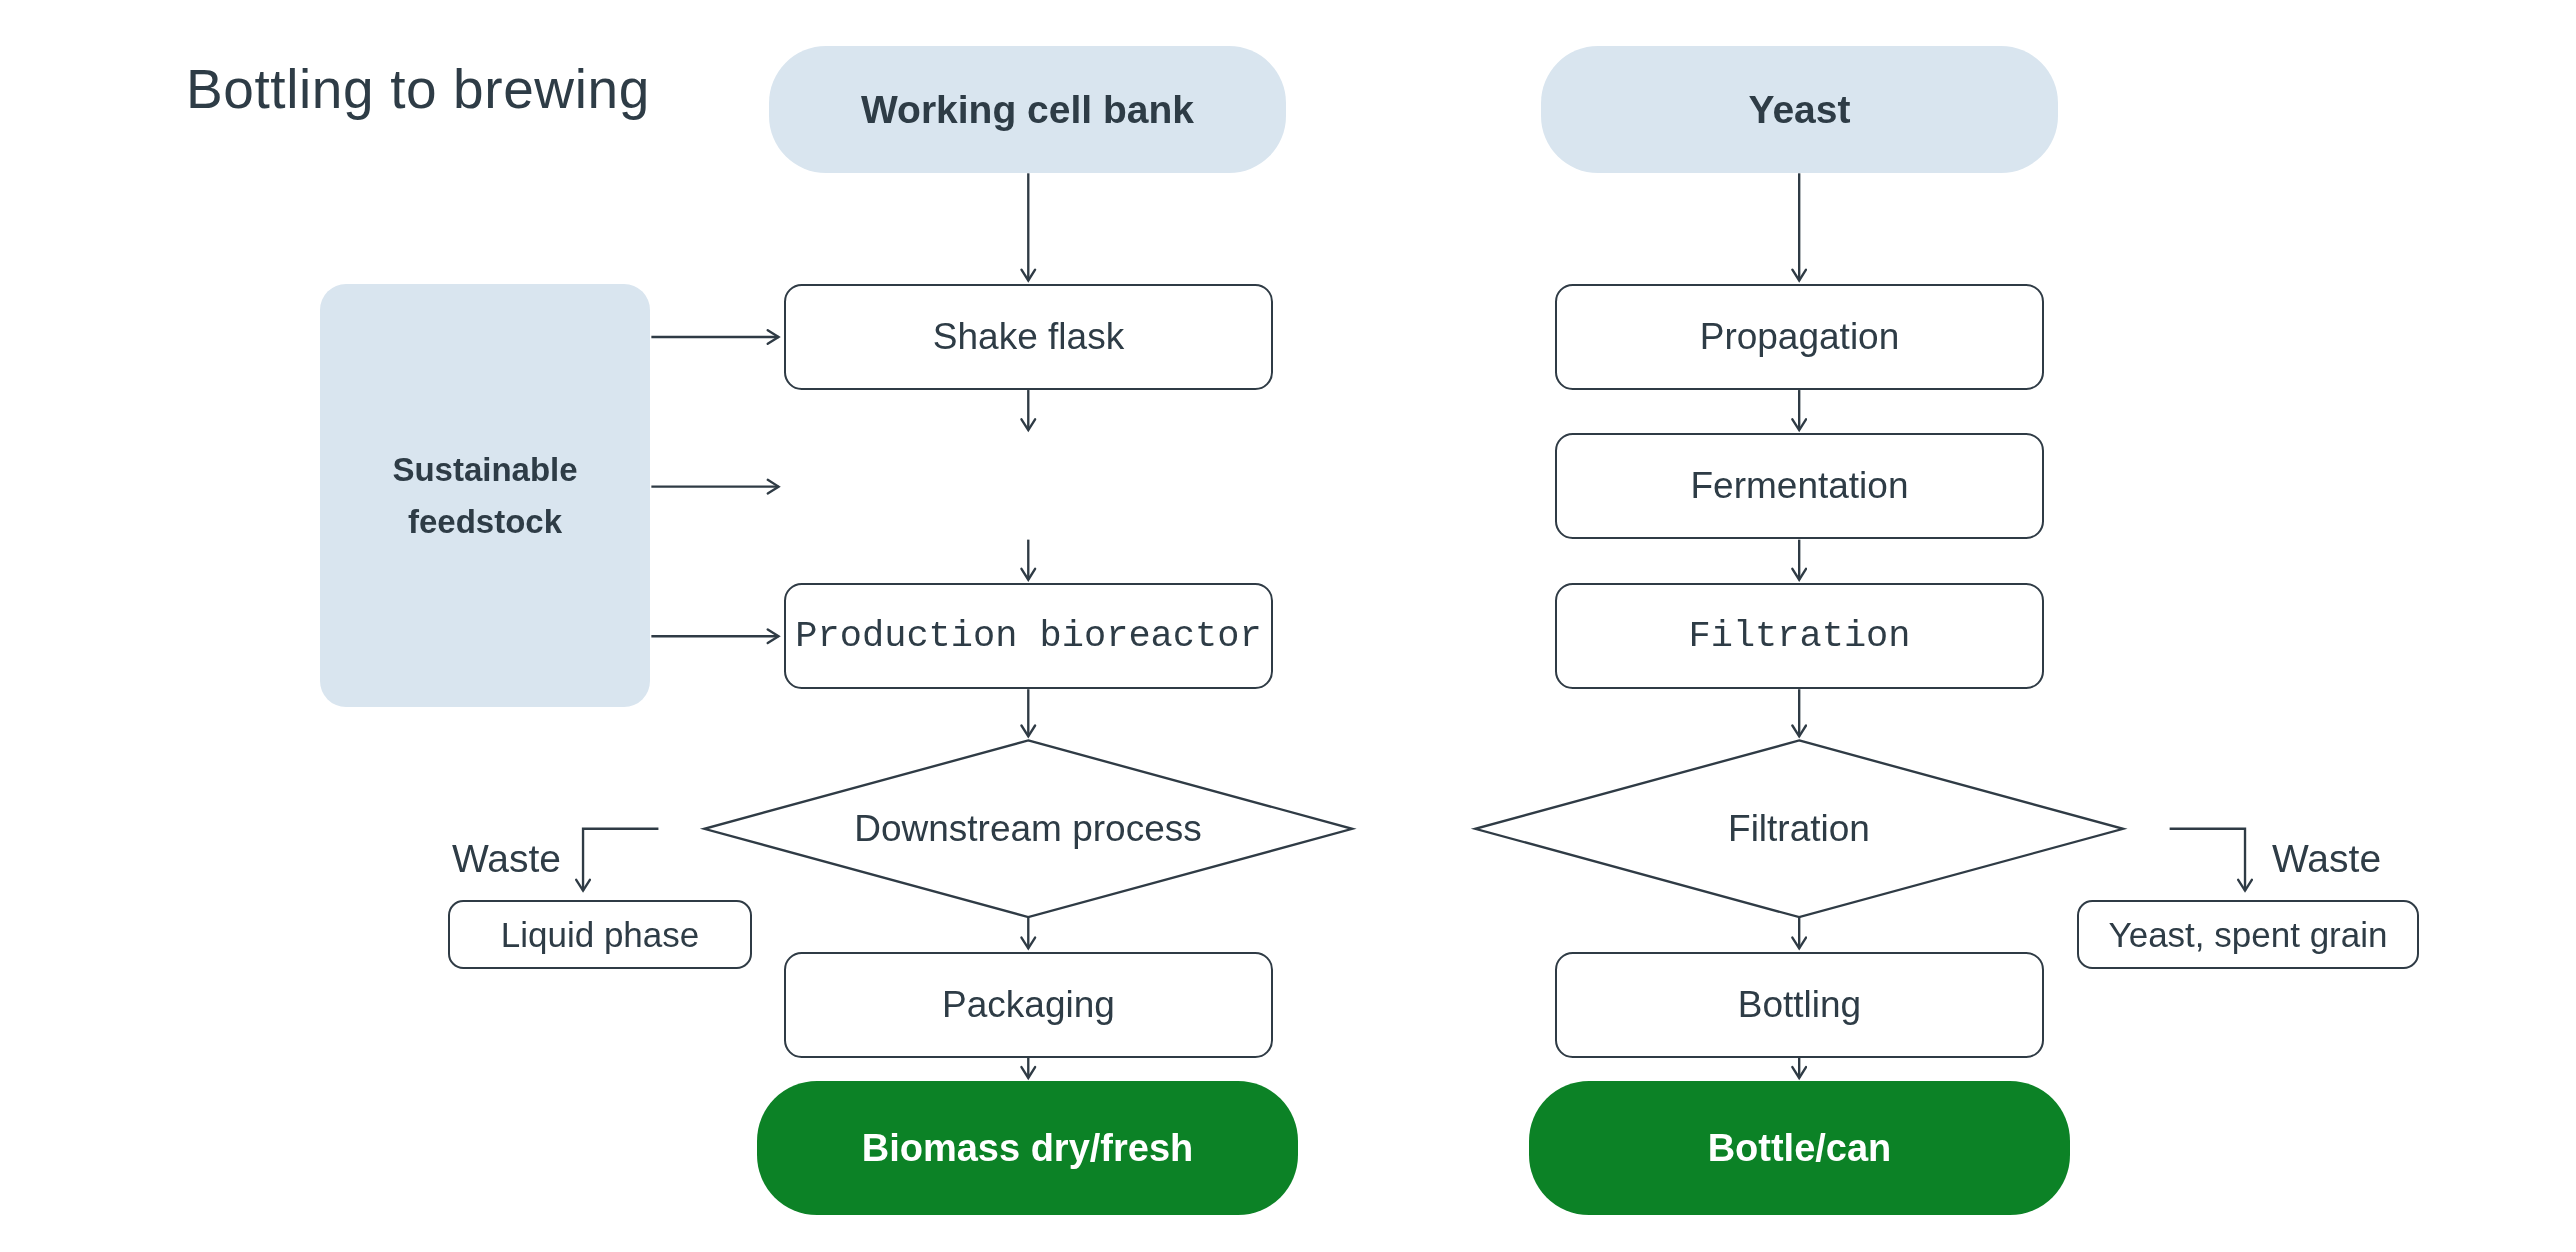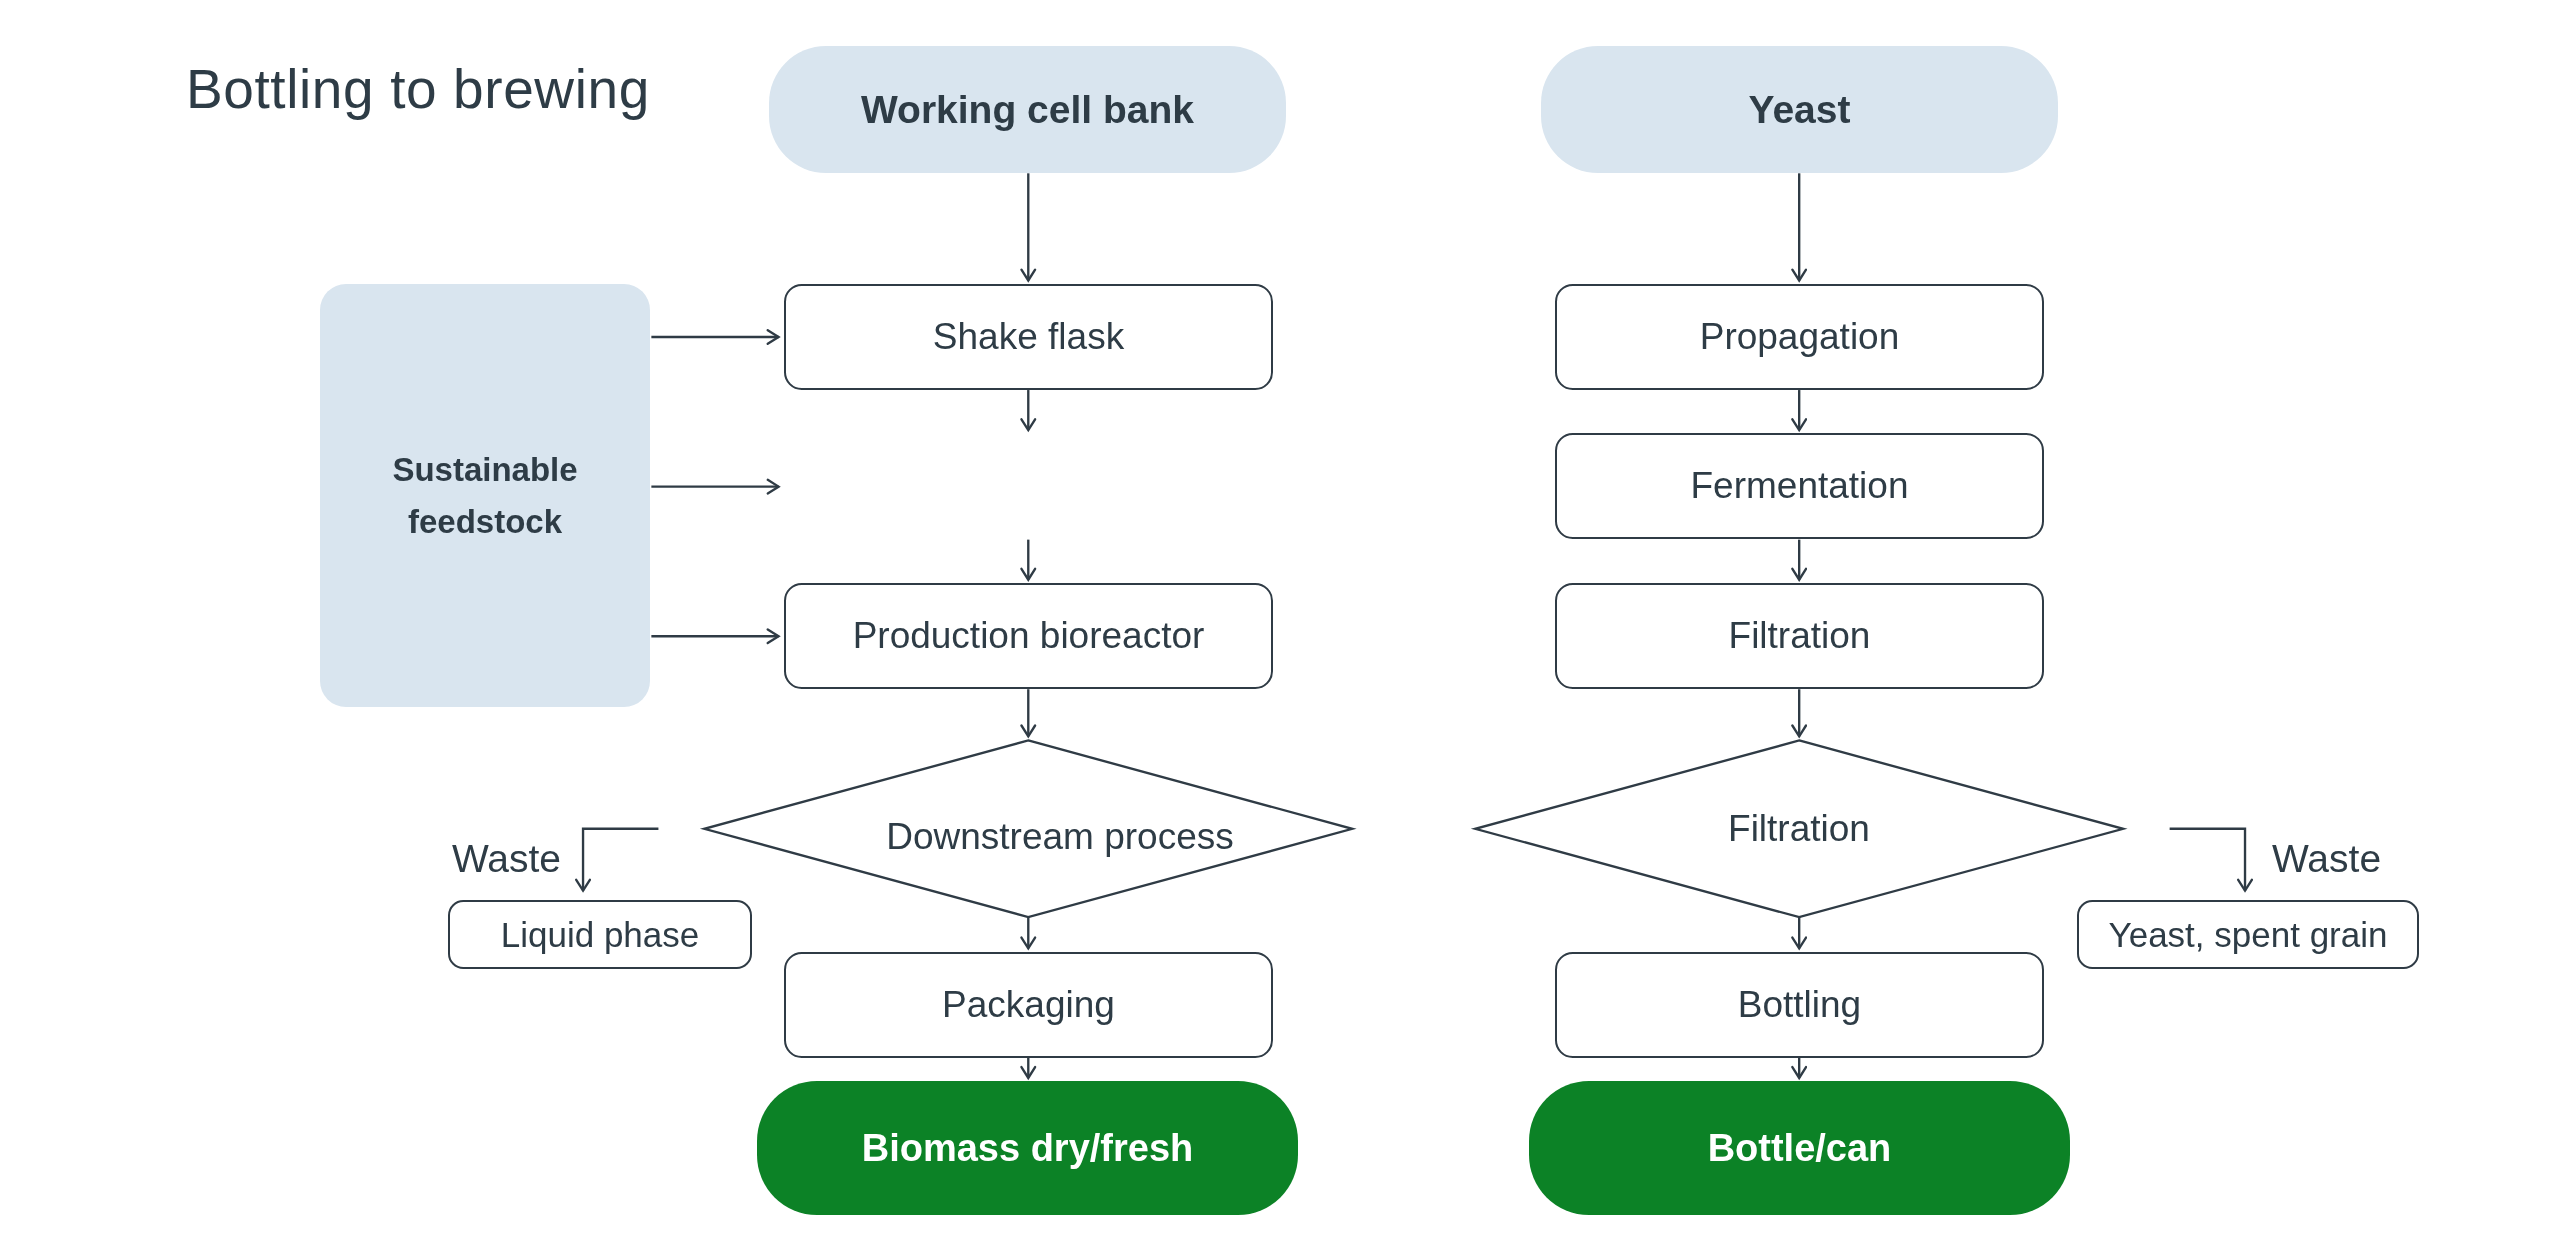--- a/index.html
+++ b/index.html
@@ -69,29 +69,29 @@
     background: var(--background);
     border: 2.4px solid var(--line);
     border-radius: 17.7px;
     font-size: 37px;
     font-weight: 400;
   }
   .col-left { left: 784px; }
   .col-right { left: 1555px; }
   .row-1 { top: 284px; }
   .row-2 { top: 433px; }
-  .row-3 { top: 583px; }
+  .row-3 { top: 583px; font-family: Liberation Mono, monospace; }
   .row-post { top: 952px; }
   .decision-label {
     width: 530px; height: 59px;
     font-size: 37px;
     font-weight: 400;
     background: transparent;
   }
-  .decision-label.left { left: 795px; top: 799px; align-items: flex-end; }
+  .decision-label.left { left: 763px; top: 799px; }
   .decision-label.right { left: 1534px; top: 799px; }
   .waste-label {
     position: absolute;
     top: 835px;
     font-size: 39px;
     font-weight: 400;
     line-height: 47px;
     color: var(--ink);
   }
   .waste-label.left { left: 355px; width: 206px; text-align: right; }

